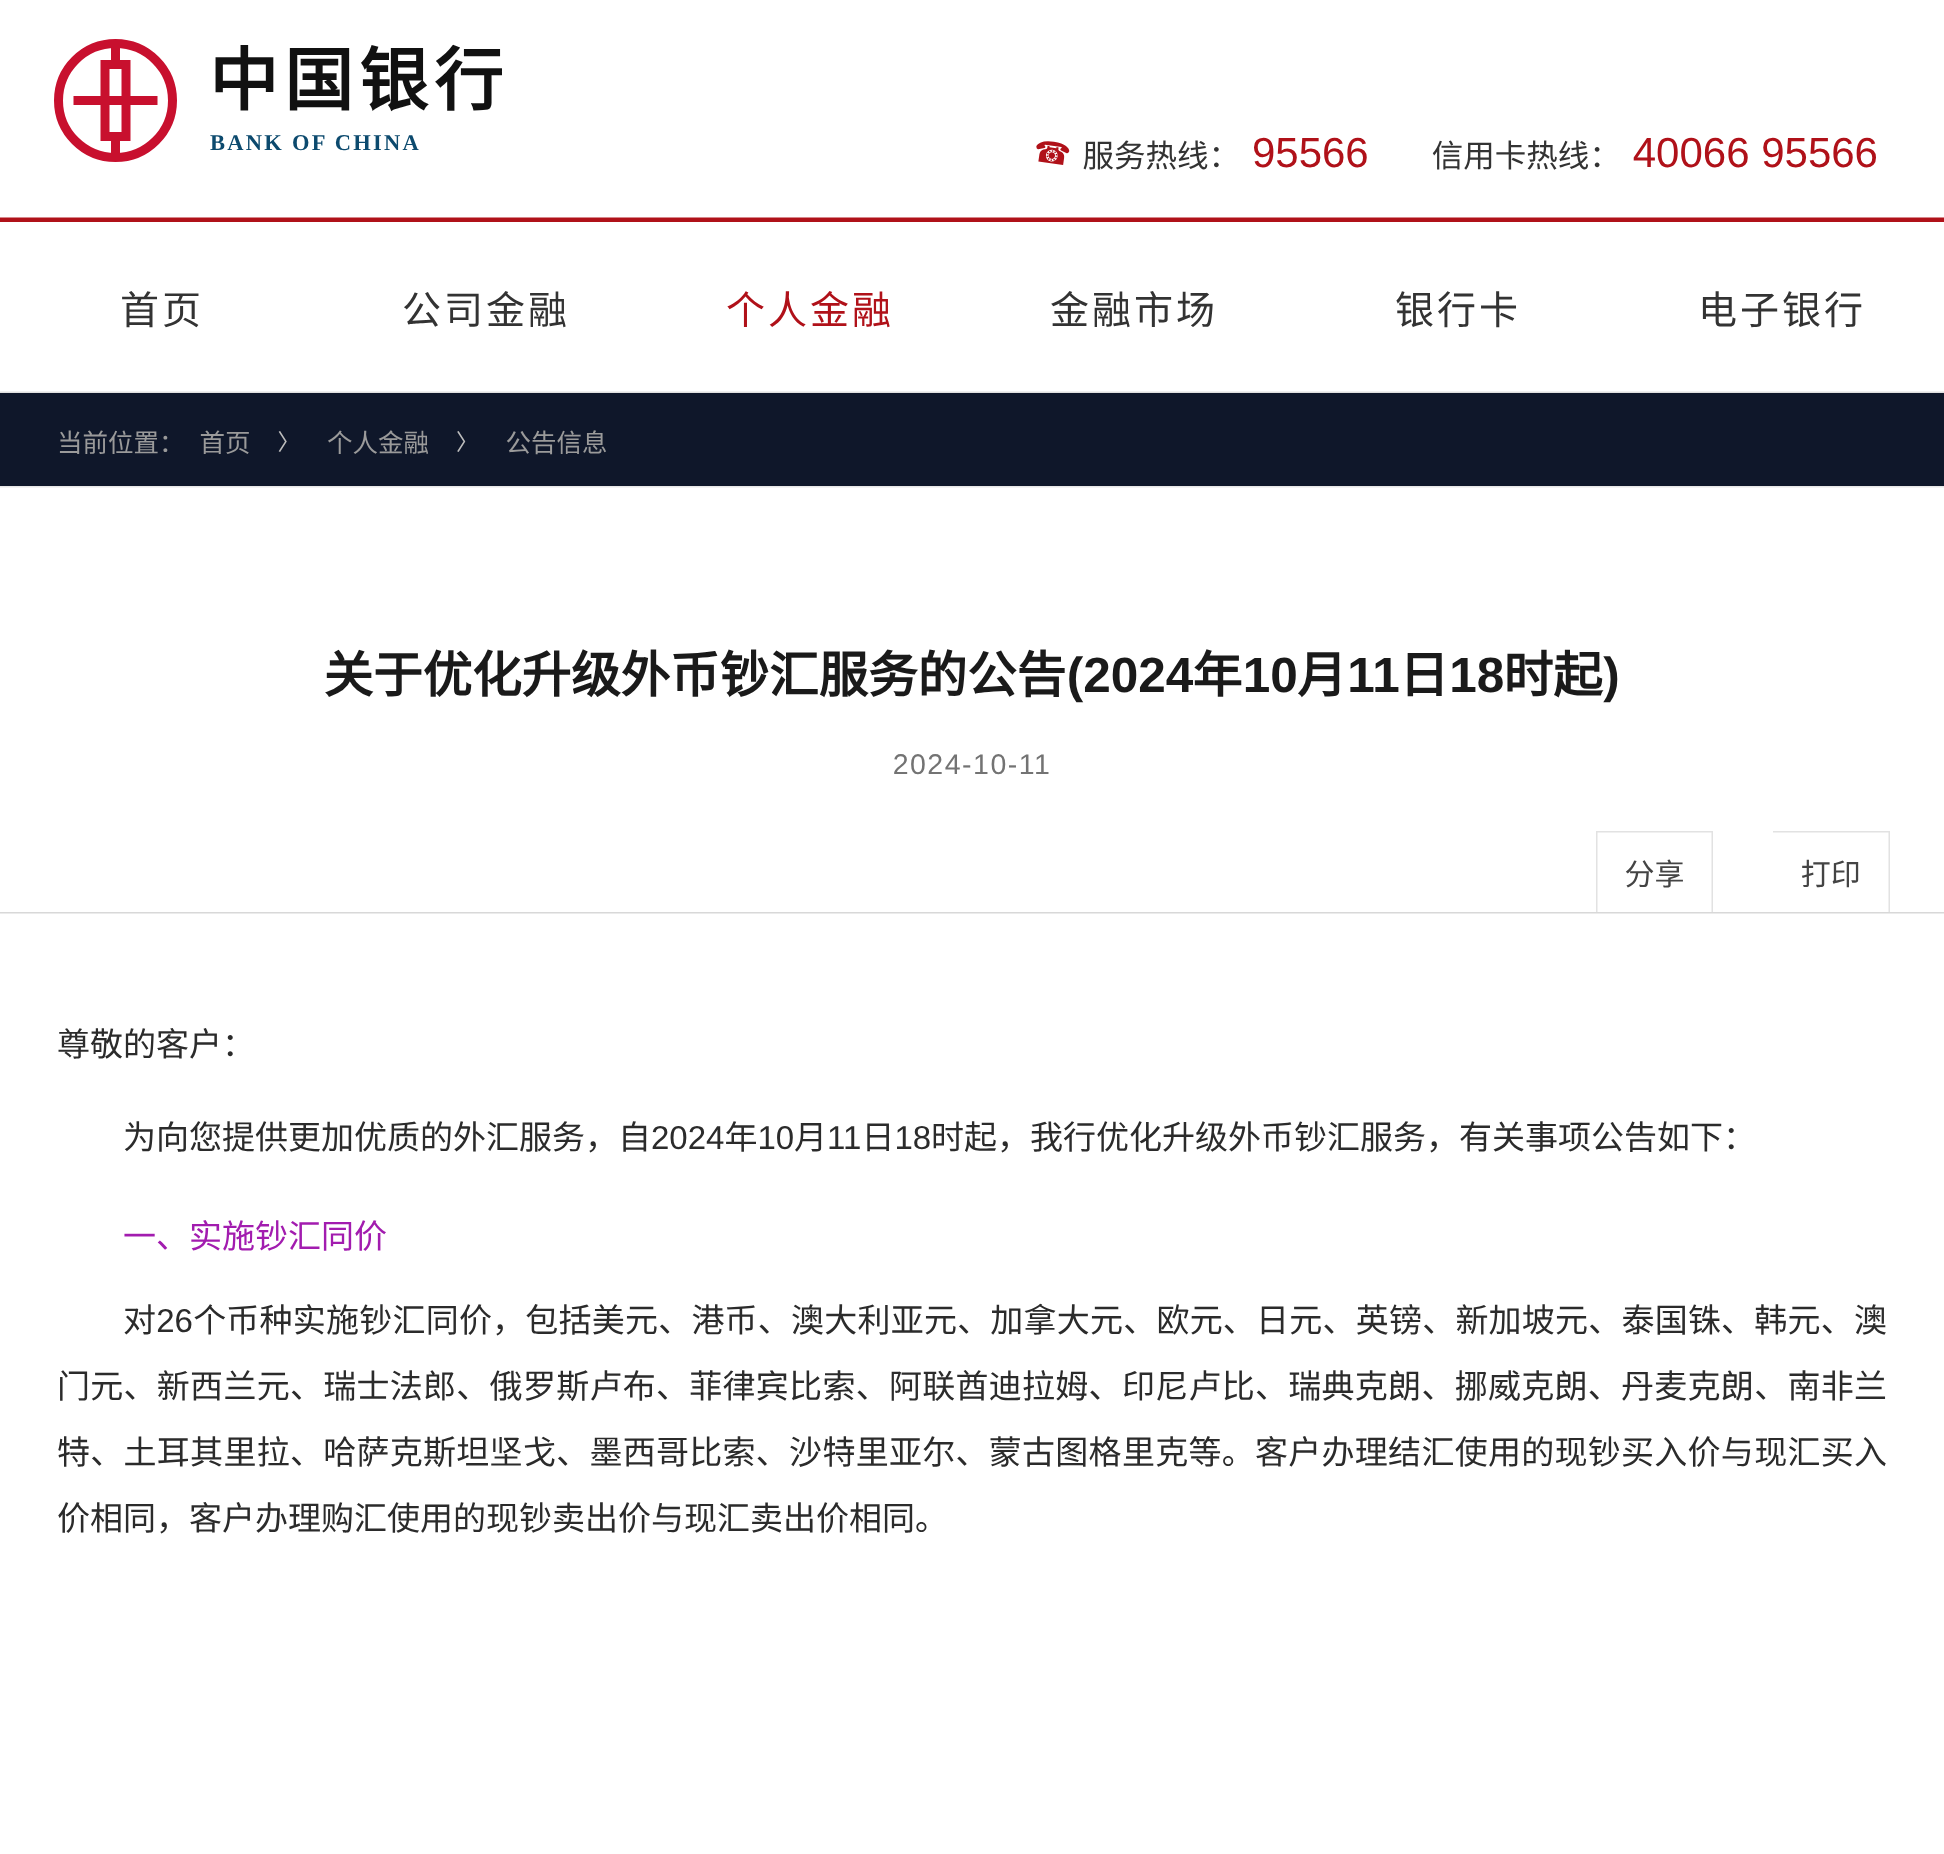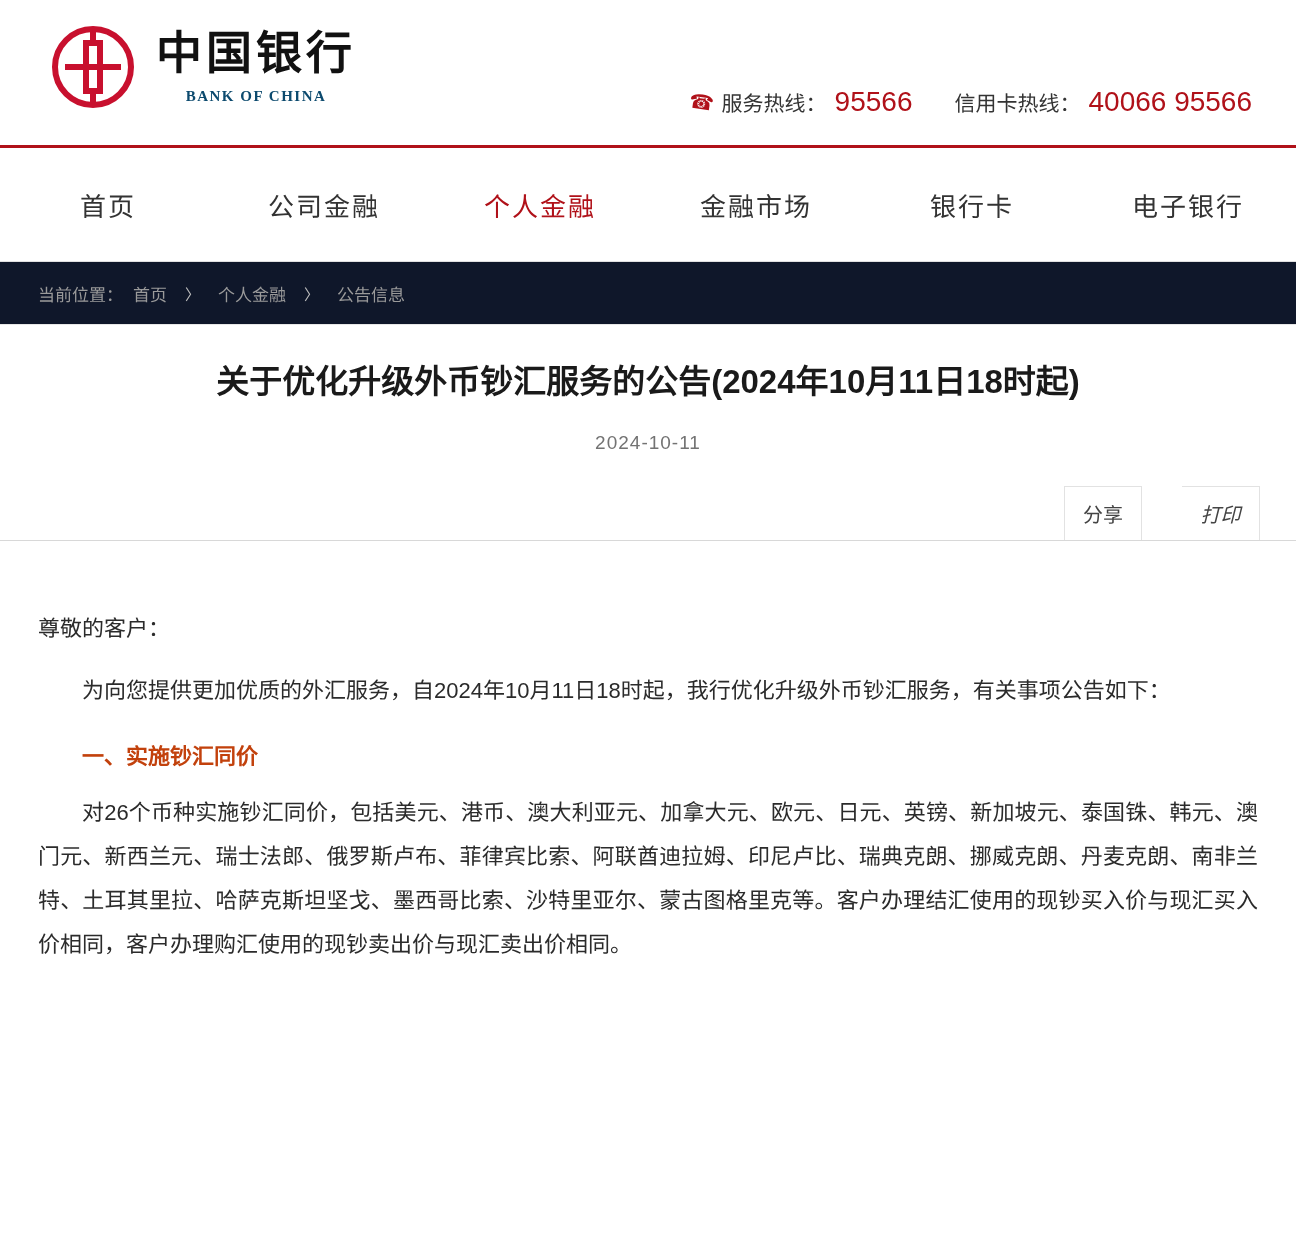--- a/index.html
+++ b/index.html
@@ -23,25 +23,24 @@
 
   
   .header {
     position: relative;
     height: 148px;
     border-bottom: 3px solid #b01119;
     box-sizing: border-box;
   }
   .logo-area {
     position: absolute;
-    left: 52px;
+    left: 36px;
     top: 26px;
     display: flex;
     align-items: center;
-    text-align: center;
   }
   .boc-mark {
     width: 82px;
     height: 82px;
     border: 6px solid #c8102e;
     border-radius: 50%;
     box-sizing: border-box;
     position: relative;
     flex: 0 0 auto;
   }
@@ -167,21 +166,21 @@
     font-size: 15px;
     margin: 0 8px;
   }
   .breadcrumb .crumb {
     cursor: pointer;
   }
 
   
   .title-block {
     border-top: 1px solid #e7e7e7;
-    padding-top: 36px;
+    padding-top: 104px;
     text-align: center;
     position: relative;
   }
   .doc-title {
     font-size: 33px;
     font-weight: bold;
     color: #1a1a1a;
     letter-spacing: 0px;
     line-height: 1.3;
   }
@@ -207,21 +206,20 @@
     justify-content: center;
     font-size: 20px;
     color: #444444;
     background: #ffffff;
     cursor: pointer;
     box-sizing: border-box;
     margin-left: 40px;
   }
   .tool-btn + .tool-btn {
     border-left: none;
-    font-style: italic;
   }
   .rule {
     height: 1px;
     background: #d8d8d8;
   }
 
   
   .article {
     padding: 66px 38px 0 38px;
     font-size: 22px;
@@ -232,24 +230,24 @@
     margin: 0 0 18px 0;
   }
   .para {
     margin: 0 0 18px 0;
     text-align: justify;
   }
   .indent {
     text-indent: 2em;
   }
   .section-head {
-    font-weight: bold;
+    font-weight: normal;
     margin: 22px 0 12px 0;
     text-indent: 2em;
-    color: #c2410c;
+    color: #a21caf;
   }
 </style>
 </head>
 <body>
 
 <div class="page">
 
   <div class="header">
     <div class="logo-area">
       <div class="boc-mark">

